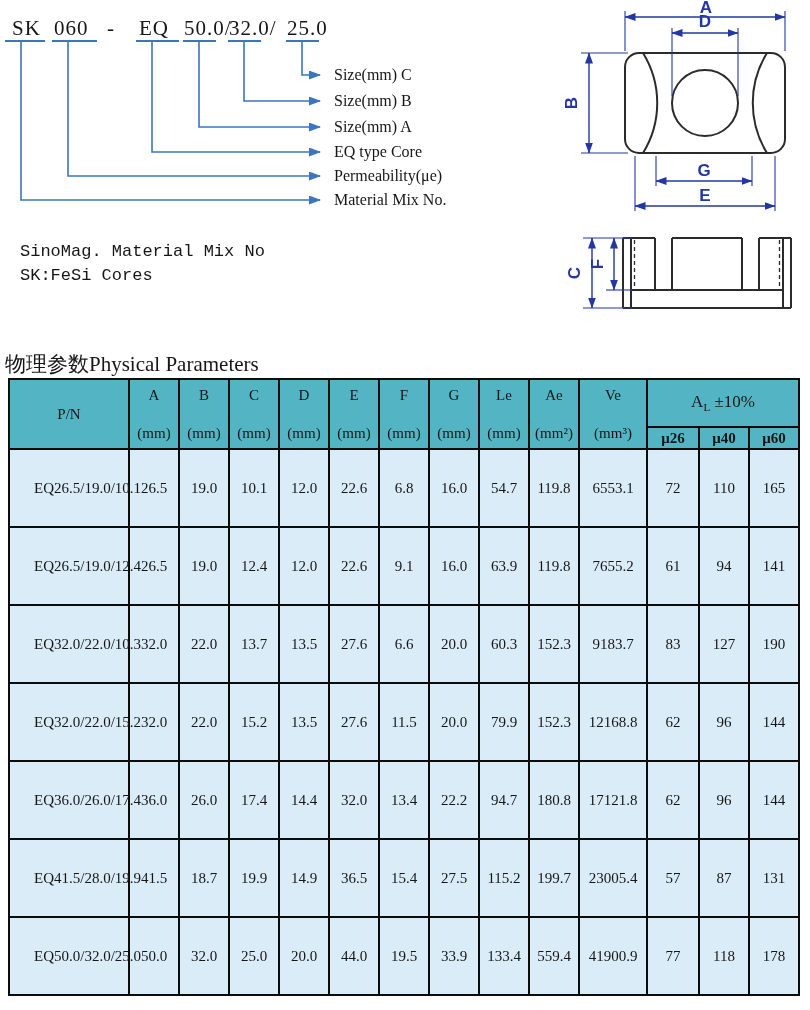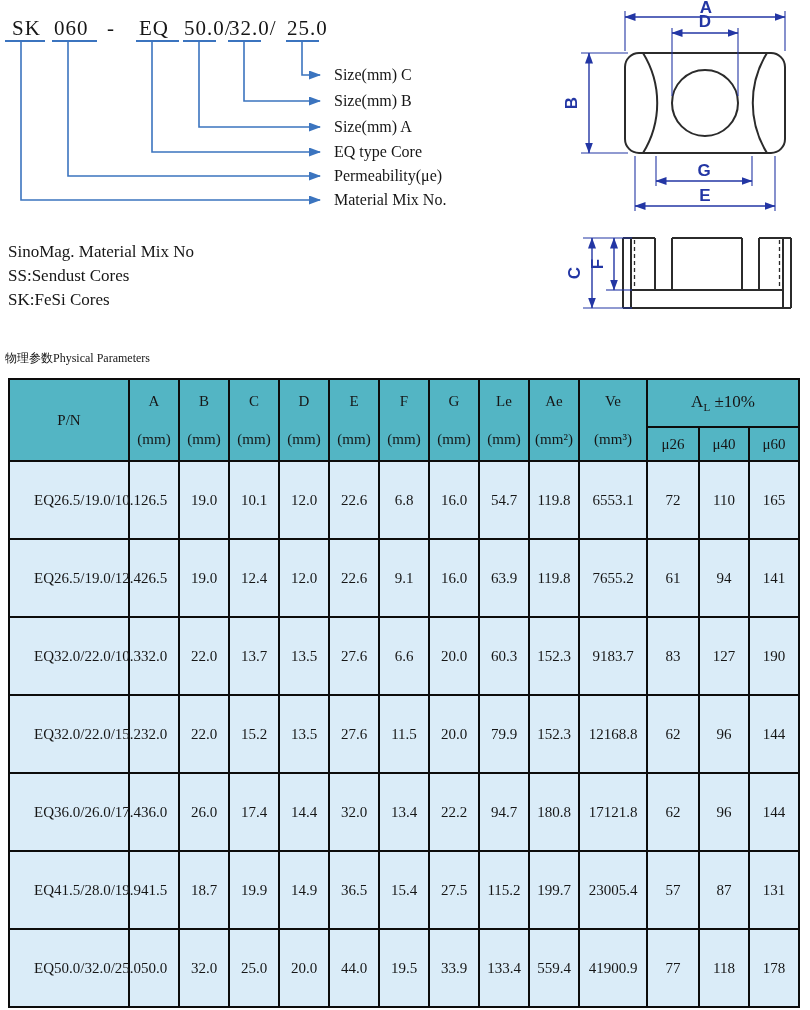--- a/index.html
+++ b/index.html
@@ -20,35 +20,35 @@
   .code-text{font:21px "Liberation Serif",serif;letter-spacing:1px;fill:var(--ink);}
   .callout-label{font:16px "Liberation Serif",serif;fill:var(--ink);}
   .cal{stroke:var(--line-blue);stroke-width:1.6;fill:none;}
   .cal-underline{stroke:var(--line-blue);stroke-width:2;}
   .dim{stroke:var(--dim-blue);stroke-width:1.4;fill:none;}
   .ext{stroke:var(--dim-blue);stroke-width:1.1;}
   .profile{stroke:var(--profile);stroke-width:2;fill:none;}
   .profile-dash{stroke:var(--profile);stroke-width:1.3;fill:none;stroke-dasharray:4 3;}
   .dim-label{fill:var(--dim-blue);font:bold 17px "Liberation Sans",sans-serif;text-anchor:middle;}
 
-  .notes{position:absolute;left:8px;top:240px;font-size:17px;line-height:24px;}
-  .section-title{position:absolute;left:5px;top:350px;font-size:12px;}
+  .notes{position:absolute;left:20px;top:240px;font-size:17px;line-height:24px;font-family:Liberation Mono, monospace;}
+  .section-title{position:absolute;left:5px;top:350px;font-size:21px;}
 
   table.params{
     position:absolute;left:8px;top:378px;width:792px;
     border-collapse:collapse;table-layout:fixed;
     font-family:"Liberation Serif",serif;font-size:15px;
   }
   table.params th,table.params td{
     border:2px solid var(--border);
     text-align:center;vertical-align:middle;
   }
   table.params thead th{background:var(--header-bg);font-weight:normal;}
   table.params thead tr.h1 th{height:48px;}
-  table.params thead tr.h2 th{height:34px;}
+  table.params thead tr.h2 th{height:22px;font-weight:bold;}
   table.params tbody td{background:var(--row-bg);height:78px;}
   table.params tbody td.pn{text-align:center;padding-left:24px;}
   th.al-h{font-size:17px;}
   th.al-h sub{font-size:11px;}
   .unit{font-size:15px;margin-top:21px;}
 </style>
 </head>
 <body>
 
 <div class="page">
@@ -155,21 +155,20 @@
       <text class="dim-label" x="580" y="273" transform="rotate(-90 580 273)">C</text>
 
       <line class="ext" x1="606" y1="290" x2="632" y2="290"></line>
       <line class="dim" x1="614" y1="238" x2="614" y2="290" marker-start="url(#dimArr)" marker-end="url(#dimArr)"></line>
       <text class="dim-label" x="603" y="264" transform="rotate(-90 603 264)">F</text>
     </g>
   </svg>
 
   <div class="notes">
     <div>SinoMag. Material Mix No</div>
-    <div>SS:Sendust Cores</div>
     <div>SK:FeSi Cores</div>
   </div>
 
   <div class="section-title">物理参数Physical Parameters</div>
 
   <table class="params">
     <colgroup>
       <col style="width:120px">
       <col style="width:50px">
         <col style="width:50px">

